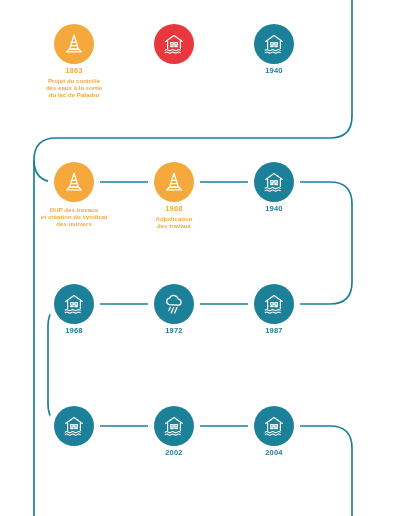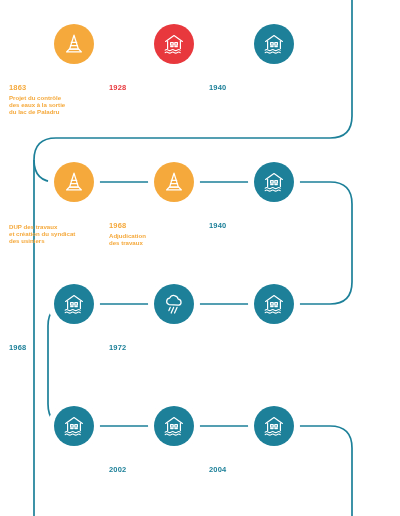--- a/index.html
+++ b/index.html
@@ -7,21 +7,21 @@
        font-family:"Liberation Sans",sans-serif;}
   #timeline{position:absolute;inset:0;width:400px;height:516px;}
   .wrap{position:absolute;inset:0;width:400px;height:516px;}
 
   .node{position:absolute;width:52px;height:52px;}
   .node .halo{position:absolute;inset:0;border-radius:50%;background:#ffffff;}
   .node .disc{position:absolute;left:6px;top:6px;width:40px;height:40px;
               border-radius:50%;display:flex;align-items:center;justify-content:center;}
   .node svg.glyph{width:24px;height:24px;display:block;}
 
-  .lbl{position:absolute;width:130px;left:-39px;top:65px;
+  .lbl{position:absolute;width:130px;text-align:center;left:-39px;top:48px;
        line-height:1.22;}
   .year{font-size:7.5px;font-weight:bold;letter-spacing:.2px;display:block;}
   .desc{font-size:6.1px;font-weight:bold;display:block;margin-top:1.5px;}
   .teal .year{color:#1d8099;}
   .orange .year,.orange .desc{color:#f5a93c;}
   .red .year{color:#e8383d;}
 </style>
 </head>
 <body>
 
@@ -100,24 +100,20 @@
             <path d="M5.6 9.4 V16.4"></path>
             <path d="M18.4 9.4 V16.4"></path>
             <rect x="8.6" y="10.6" width="2.6" height="2.6"></rect>
             <rect x="12.8" y="10.6" width="2.6" height="2.6"></rect>
             <path d="M8.6 14.6 h2.6"></path>
             <path d="M12.8 14.6 h2.6"></path>
             <path d="M3.2 18.1 q1.5 -1.2 3 0 q1.5 1.2 3 0 q1.5 -1.2 3 0 q1.5 1.2 3 0 q1.5 -1.2 3 0"></path>
             <path d="M3.2 20.6 q1.5 -1.2 3 0 q1.5 1.2 3 0 q1.5 -1.2 3 0 q1.5 1.2 3 0 q1.5 -1.2 3 0"></path>
           </svg>
         </div>
-        <div class="lbl">
-          <span class="year">1928</span>
-          <span class="desc"></span>
-        </div>
       </div>
       <div class="node teal" style="left: 248px; top: 18px;">
         <svg width="52" height="52" viewBox="0 0 52 52" style="position:absolute;inset:0;">
           <circle cx="49.20" cy="26.00" r="1.75" fill="#1d8099"></circle>
           <circle cx="48.80" cy="30.26" r="1.75" fill="#1d8099"></circle>
           <circle cx="47.63" cy="34.38" r="1.75" fill="#1d8099"></circle>
           <circle cx="45.73" cy="38.21" r="1.75" fill="#1d8099"></circle>
           <circle cx="43.15" cy="41.63" r="1.75" fill="#1d8099"></circle>
           <circle cx="39.98" cy="44.51" r="1.75" fill="#1d8099"></circle>
           <circle cx="36.34" cy="46.77" r="1.75" fill="#1d8099"></circle>
@@ -406,20 +402,24 @@
             <path d="M5.6 9.4 V16.4"></path>
             <path d="M18.4 9.4 V16.4"></path>
             <rect x="8.6" y="10.6" width="2.6" height="2.6"></rect>
             <rect x="12.8" y="10.6" width="2.6" height="2.6"></rect>
             <path d="M8.6 14.6 h2.6"></path>
             <path d="M12.8 14.6 h2.6"></path>
             <path d="M3.2 18.1 q1.5 -1.2 3 0 q1.5 1.2 3 0 q1.5 -1.2 3 0 q1.5 1.2 3 0 q1.5 -1.2 3 0"></path>
             <path d="M3.2 20.6 q1.5 -1.2 3 0 q1.5 1.2 3 0 q1.5 -1.2 3 0 q1.5 1.2 3 0 q1.5 -1.2 3 0"></path>
           </svg>
         </div>
+        <div class="lbl">
+          <span class="year">1987</span>
+          <span class="desc"></span>
+        </div>
       </div>
       <div class="node teal" style="left: 48px; top: 400px;">
         <svg width="52" height="52" viewBox="0 0 52 52" style="position:absolute;inset:0;">
           <circle cx="49.20" cy="26.00" r="1.75" fill="#1d8099"></circle>
           <circle cx="48.80" cy="30.26" r="1.75" fill="#1d8099"></circle>
           <circle cx="47.63" cy="34.38" r="1.75" fill="#1d8099"></circle>
           <circle cx="45.73" cy="38.21" r="1.75" fill="#1d8099"></circle>
           <circle cx="43.15" cy="41.63" r="1.75" fill="#1d8099"></circle>
           <circle cx="39.98" cy="44.51" r="1.75" fill="#1d8099"></circle>
           <circle cx="36.34" cy="46.77" r="1.75" fill="#1d8099"></circle>

